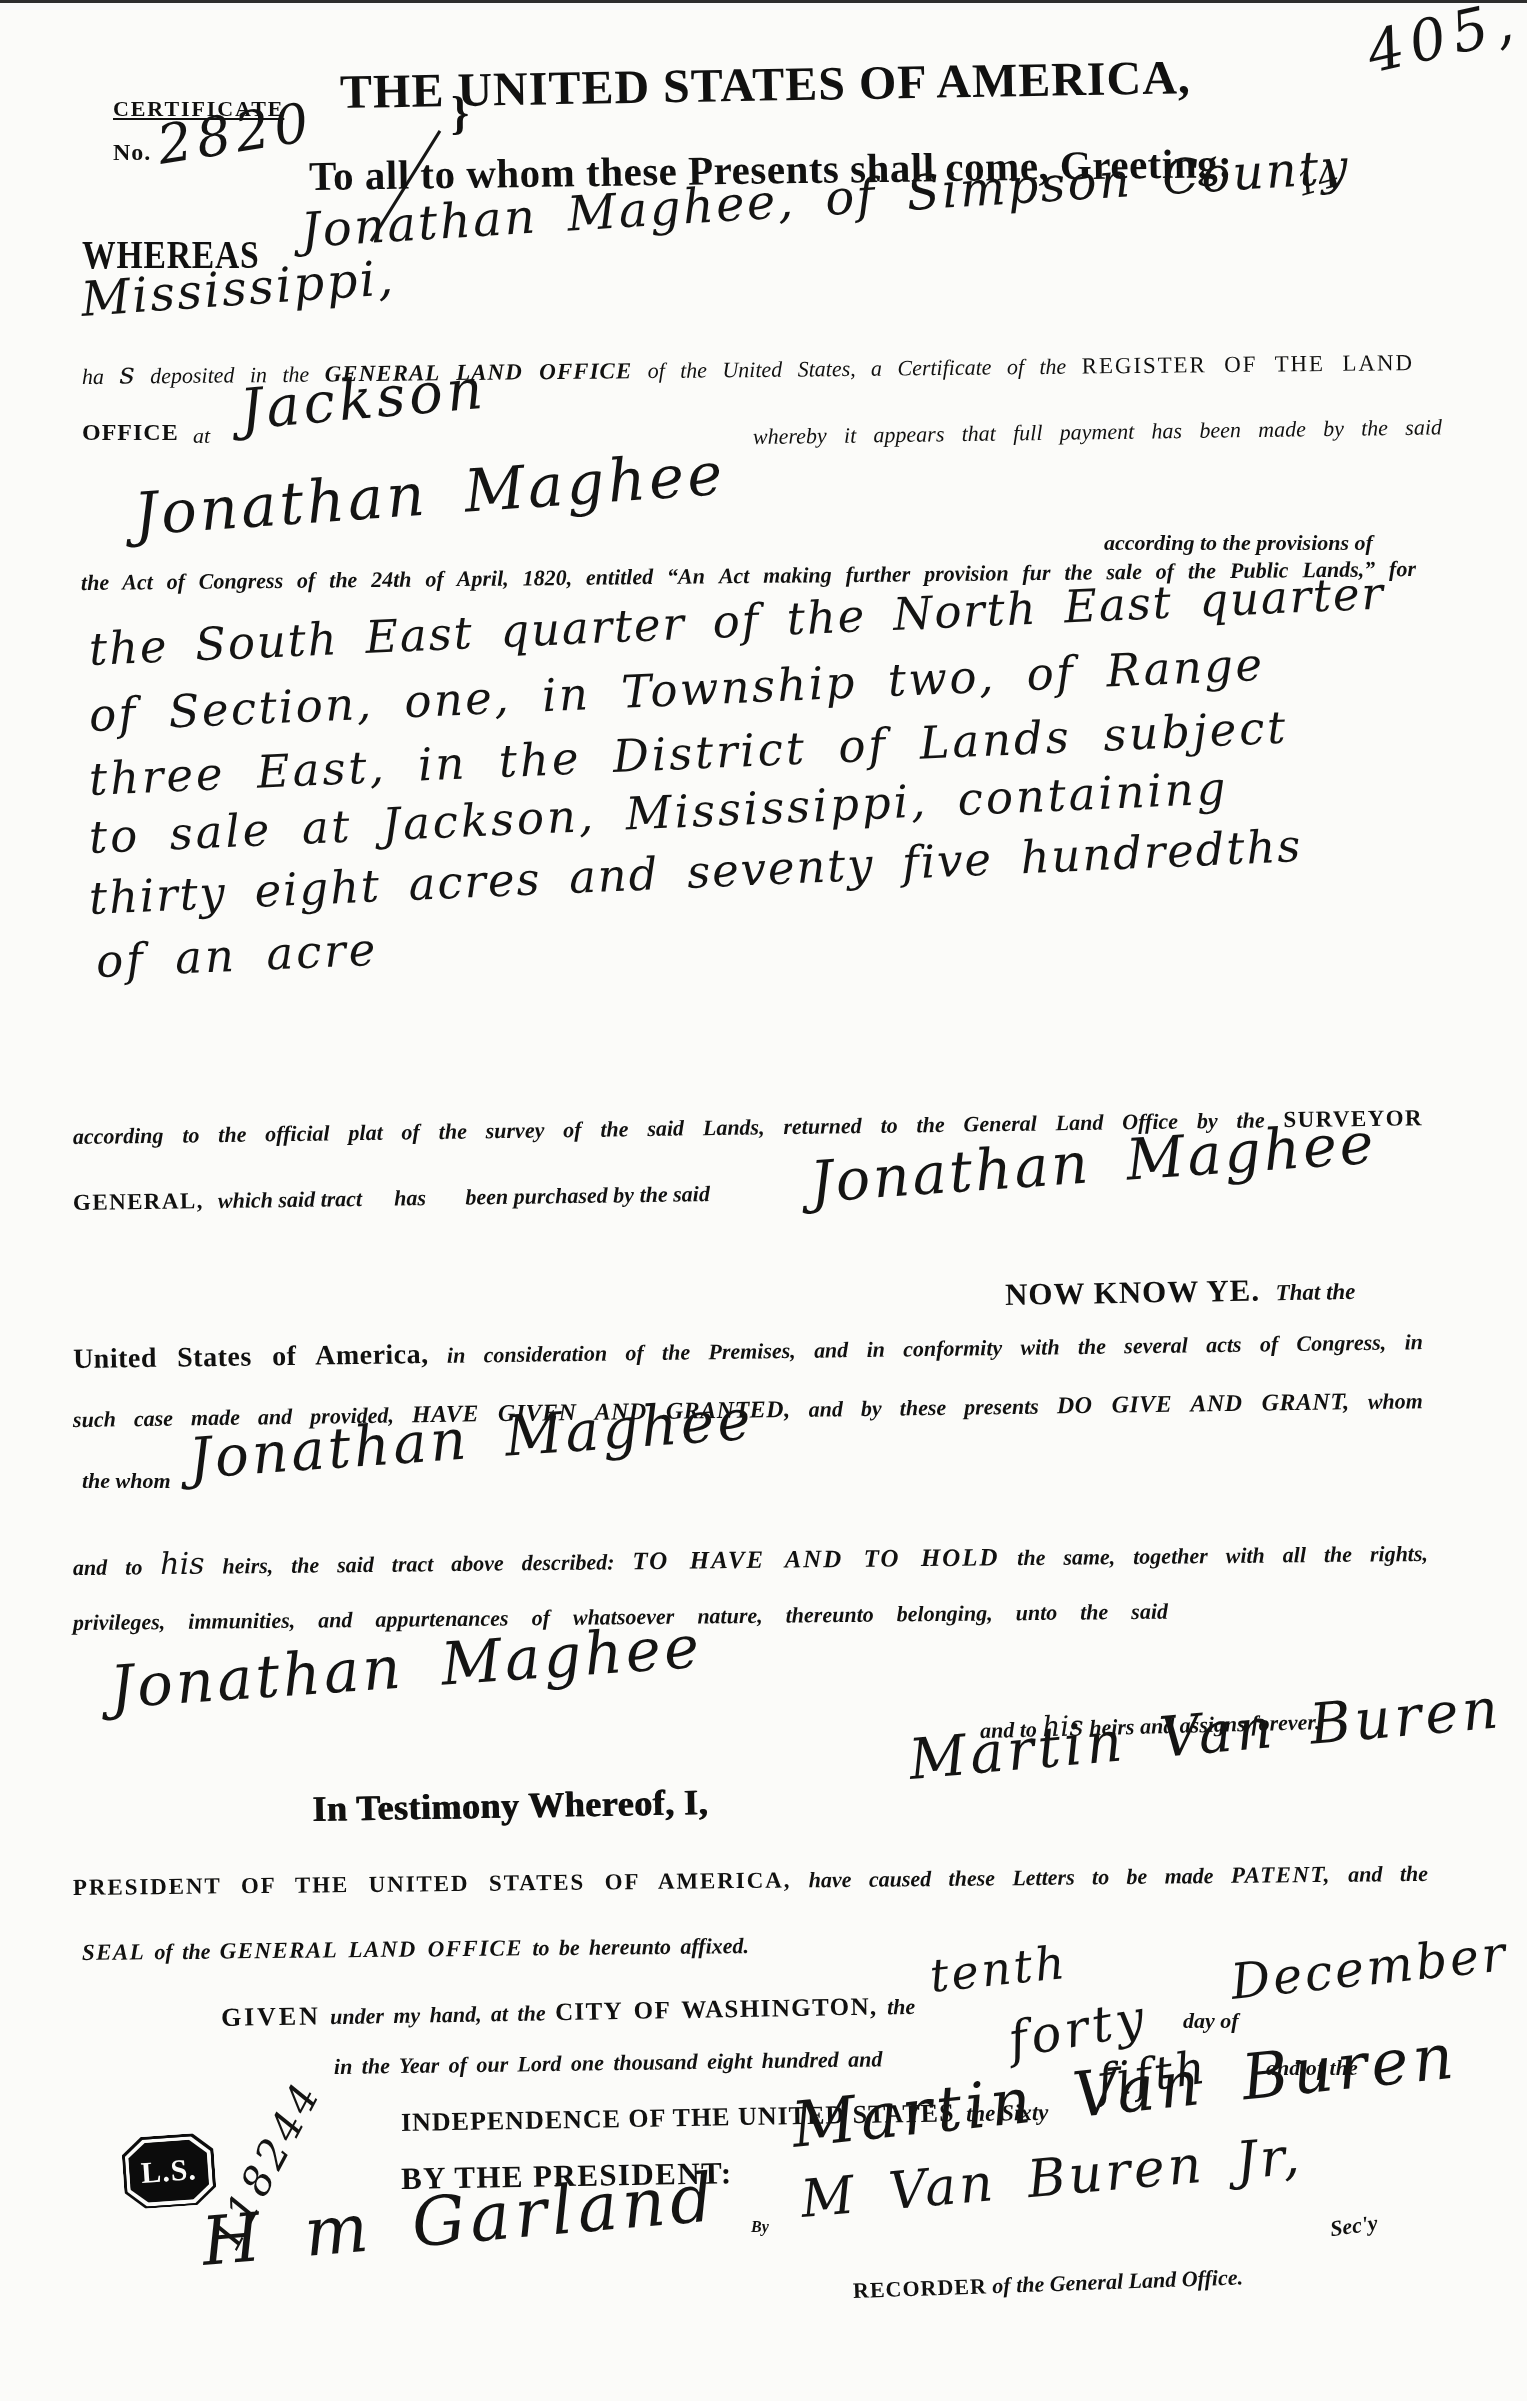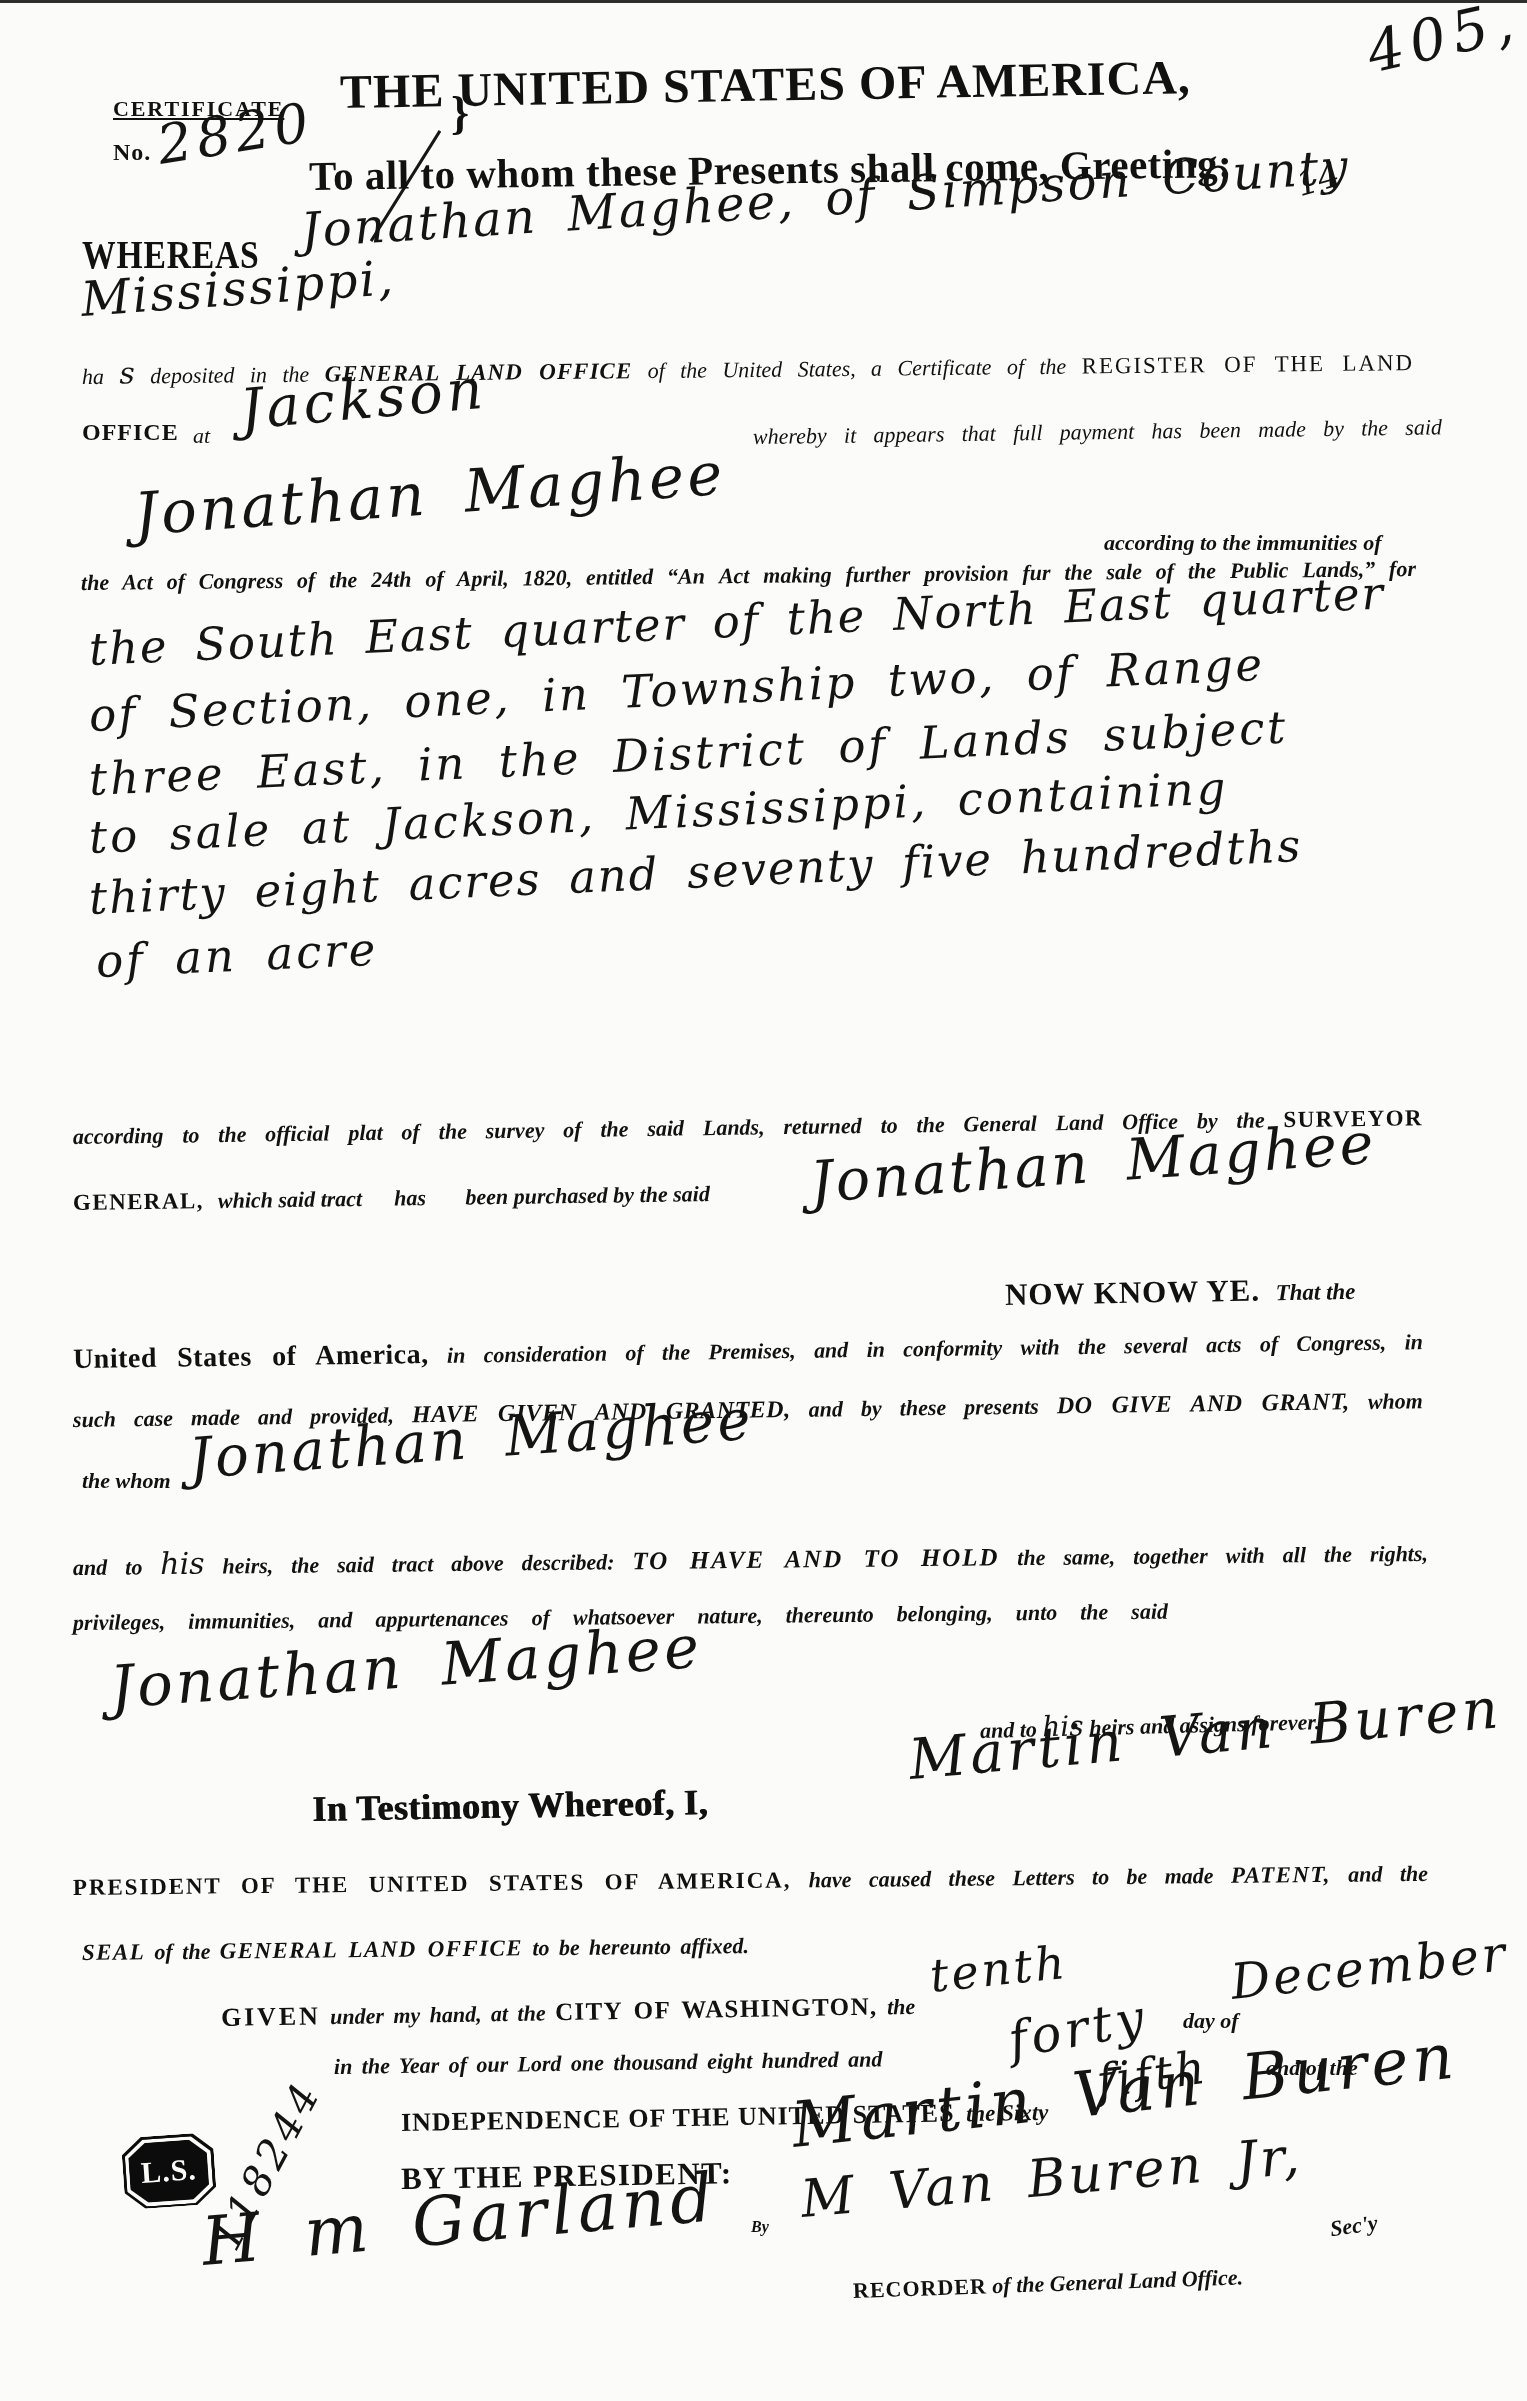--- a/index.html
+++ b/index.html
@@ -79,21 +79,21 @@
     <span>of the United States, a Certificate of the</span>
     <span class="capsn" style="font-size:23px;">REGISTER OF THE LAND</span>
   </div>
 
   <div class="abs big-display" style="left:82px;top:419px;font-size:24px;letter-spacing:1px;">OFFICE</div>
   <div class="abs it" style="left:193px;top:422px;">at</div>
   <div class="abs hw" style="left:240px;top:377px;font-size:56px;letter-spacing:3.9px;transform:rotate(-5deg);transform-origin:0 50%;">Jackson</div>
   <div class="pline" style="left:753px;top:424px;width:689px;transform:rotate(-0.8deg);transform-origin:0 50%;">whereby it appears that full payment has been made by the said</div>
 
   <div class="abs hw" style="left:134px;top:480px;font-size:59px;letter-spacing:3.4px;word-spacing:14.5px;transform:rotate(-4deg);transform-origin:0 50%;">Jonathan Maghee</div>
-  <div class="abs it bi" style="left:1104px;top:529px;font-size:22px;">according to the immunities of</div>
+  <div class="abs it bi" style="left:1104px;top:529px;font-size:22px;">according to the provisions of</div>
 
   <div class="pline" style="left:81px;top:570px;width:1335px;transform:rotate(-0.6deg);transform-origin:0 50%;">
     <span class="bi">the Act of Congress of the 24th of April, 1820, entitled “An</span>
     <span class="bi">Act making further provision fur the sale of the Public Lands,”</span>
     <span class="bi">for</span>
   </div>
 
   <div class="abs hw" style="left:89px;top:623px;font-size:45px;letter-spacing:1.9px;word-spacing:10.6px;transform:rotate(-2.5deg);transform-origin:0 50%;">the South East quarter of the North East quarter</div>
   <div class="abs hw" style="left:89px;top:689px;font-size:45px;letter-spacing:2.4px;word-spacing:14.5px;transform:rotate(-2.5deg);transform-origin:0 50%;">of Section, one, in Township two, of Range</div>
   <div class="abs hw" style="left:89px;top:753px;font-size:45px;letter-spacing:2.9px;word-spacing:14.5px;transform:rotate(-2.5deg);transform-origin:0 50%;">three East, in the District of Lands subject</div>

